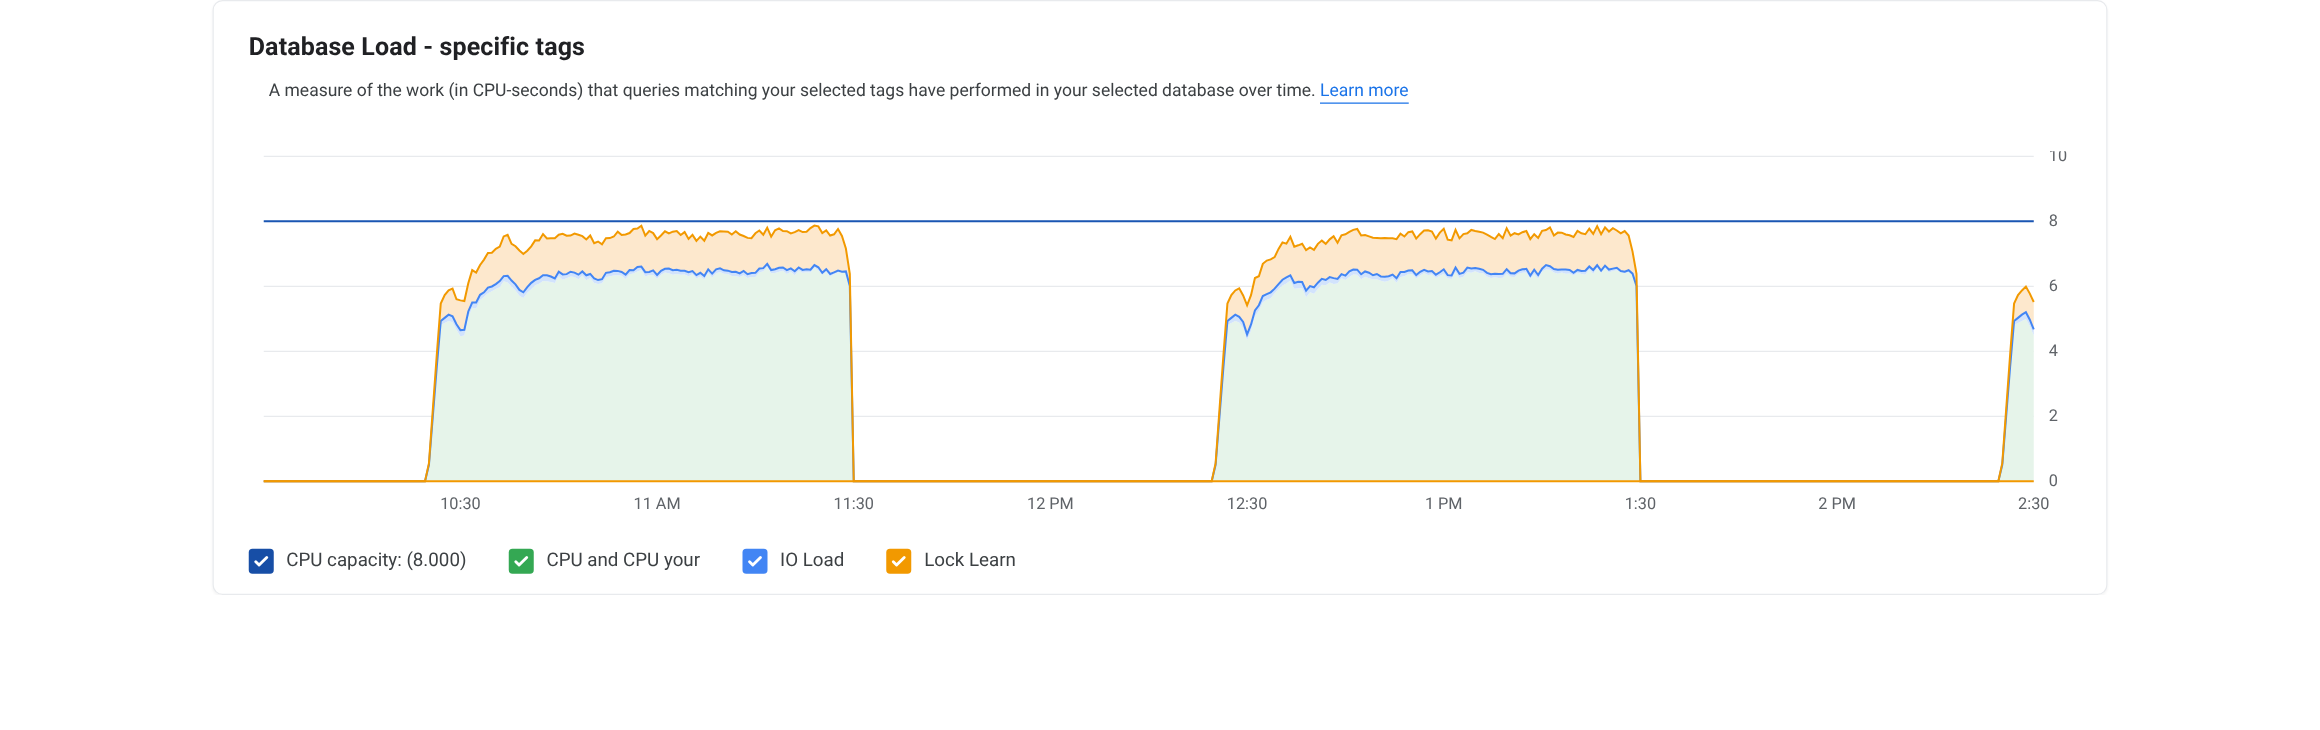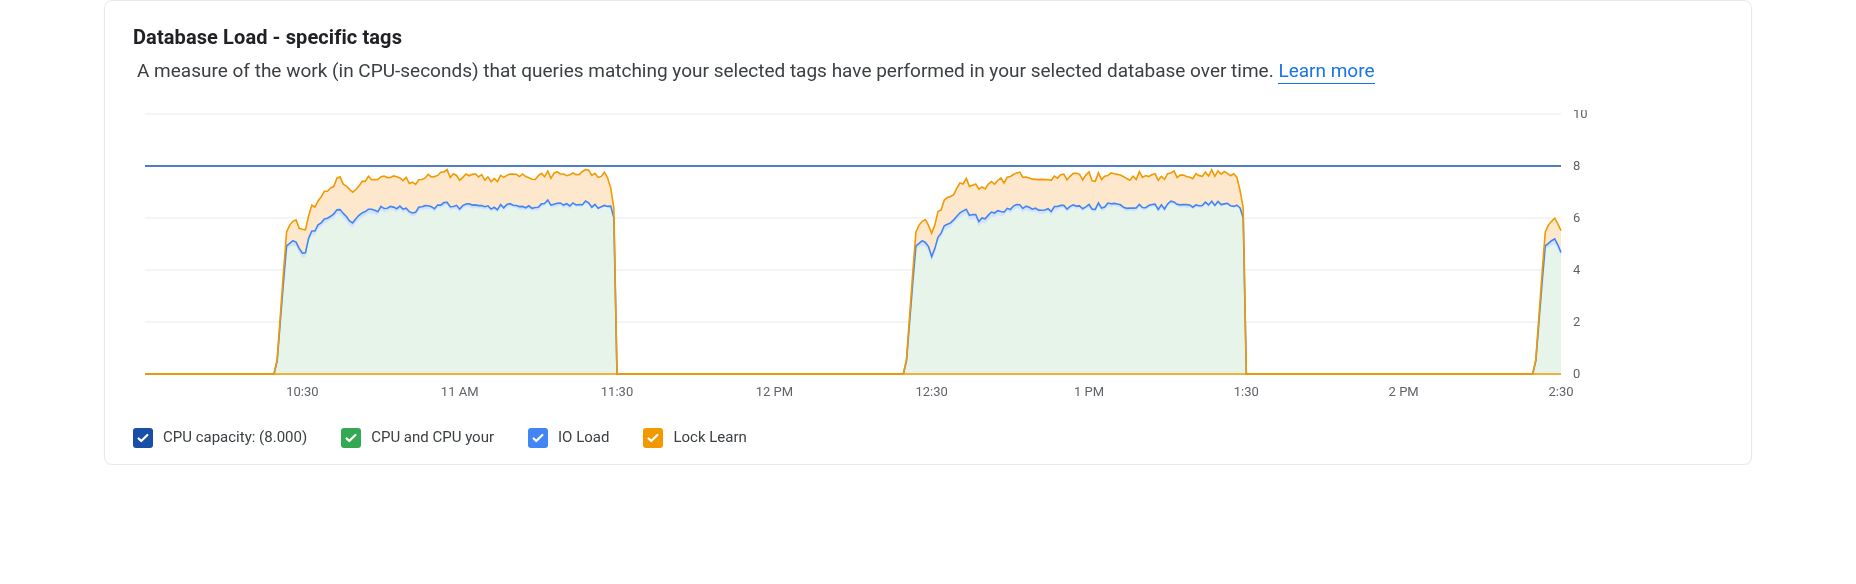--- a/index.html
+++ b/index.html
@@ -4,41 +4,41 @@
 <style>
   html, body {
     margin: 0;
     padding: 0;
     background: #fff;
     font-family: Roboto, "Helvetica Neue", Arial, sans-serif;
     color: #202124;
     -webkit-font-smoothing: antialiased;
   }
   .card {
-    width: 1648px;
+    width: 1516px;
     margin: 0 auto;
     border: 1px solid #e8eaed;
     border-radius: 8px;
     box-shadow: 0 1px 2px rgba(0,0,0,.04);
     padding: 0 12px 16px 0;
     box-sizing: border-box;
   }
   .hdr {
     padding: 24px 28px 6px 28px;
   }
   .title {
     font-size: 20px;
     font-weight: 700;
     letter-spacing: .1px;
     margin: 0 0 10px 0;
   }
   .subtitle {
-    font-size: 19px;
+    font-size: 14px;
     color: #3c4043;
-    margin: 4px;
+    margin: 16px;
   }
   .subtitle a {
     color: #1a73e8;
     text-decoration: none;
     border-bottom: 1px solid #1a73e8;
     padding-bottom: 1px;
   }
   .chart-wrap {
     position: relative;
     margin: 18px 14px 0 14px;

